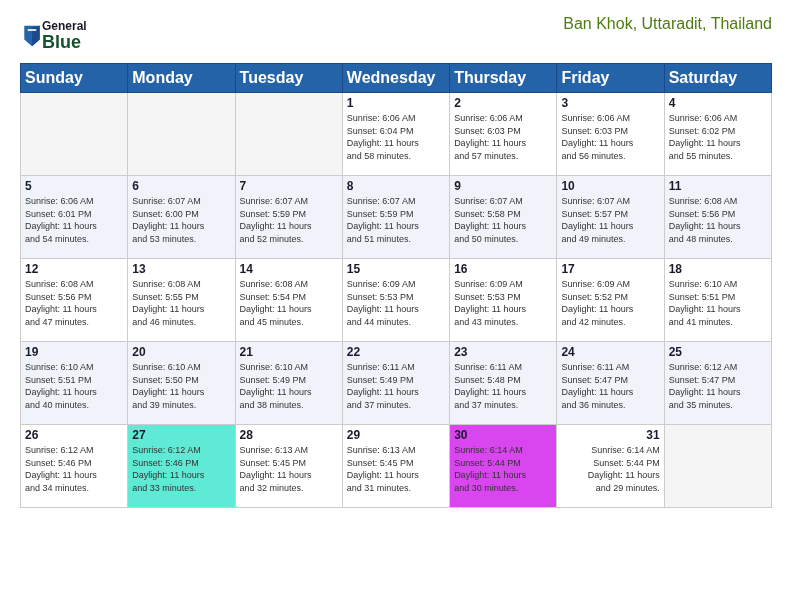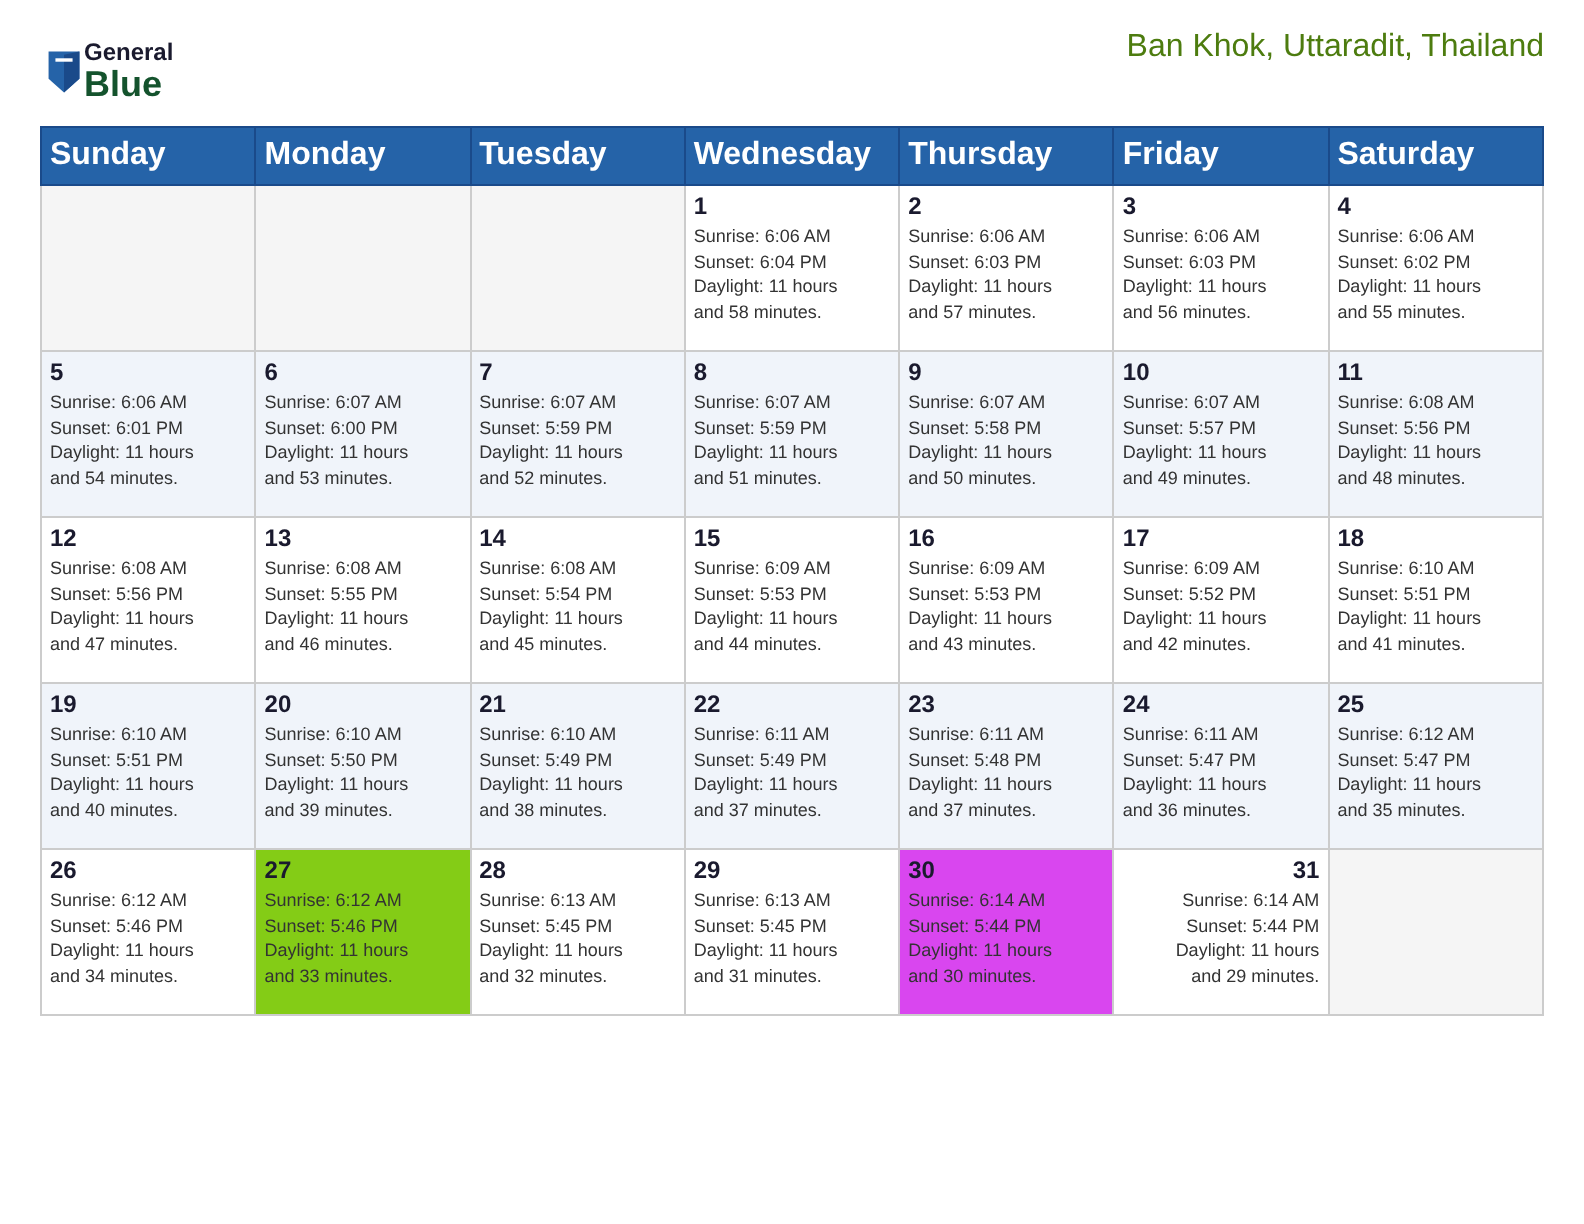--- a/index.html
+++ b/index.html
@@ -244,21 +244,21 @@
           <td style="background: rgb(240, 244, 250);">
             <span class="day-number">25</span>
             <div class="day-info">Sunrise: 6:12 AM<br>Sunset: 5:47 PM<br>Daylight: 11 hours<br>and 35 minutes.</div>
           </td>
         </tr>
         <tr>
           <td style="background: rgb(255, 255, 255);">
             <span class="day-number">26</span>
             <div class="day-info">Sunrise: 6:12 AM<br>Sunset: 5:46 PM<br>Daylight: 11 hours<br>and 34 minutes.</div>
           </td>
-          <td style="background: #84cc16; margin-left: 36px;">
+          <td style="background: #5eead4; margin-left: 36px;">
             <span class="day-number">27</span>
             <div class="day-info">Sunrise: 6:12 AM<br>Sunset: 5:46 PM<br>Daylight: 11 hours<br>and 33 minutes.</div>
           </td>
           <td style="background: rgb(255, 255, 255);">
             <span class="day-number">28</span>
             <div class="day-info">Sunrise: 6:13 AM<br>Sunset: 5:45 PM<br>Daylight: 11 hours<br>and 32 minutes.</div>
           </td>
           <td style="background: rgb(255, 255, 255);">
             <span class="day-number">29</span>
             <div class="day-info">Sunrise: 6:13 AM<br>Sunset: 5:45 PM<br>Daylight: 11 hours<br>and 31 minutes.</div>

